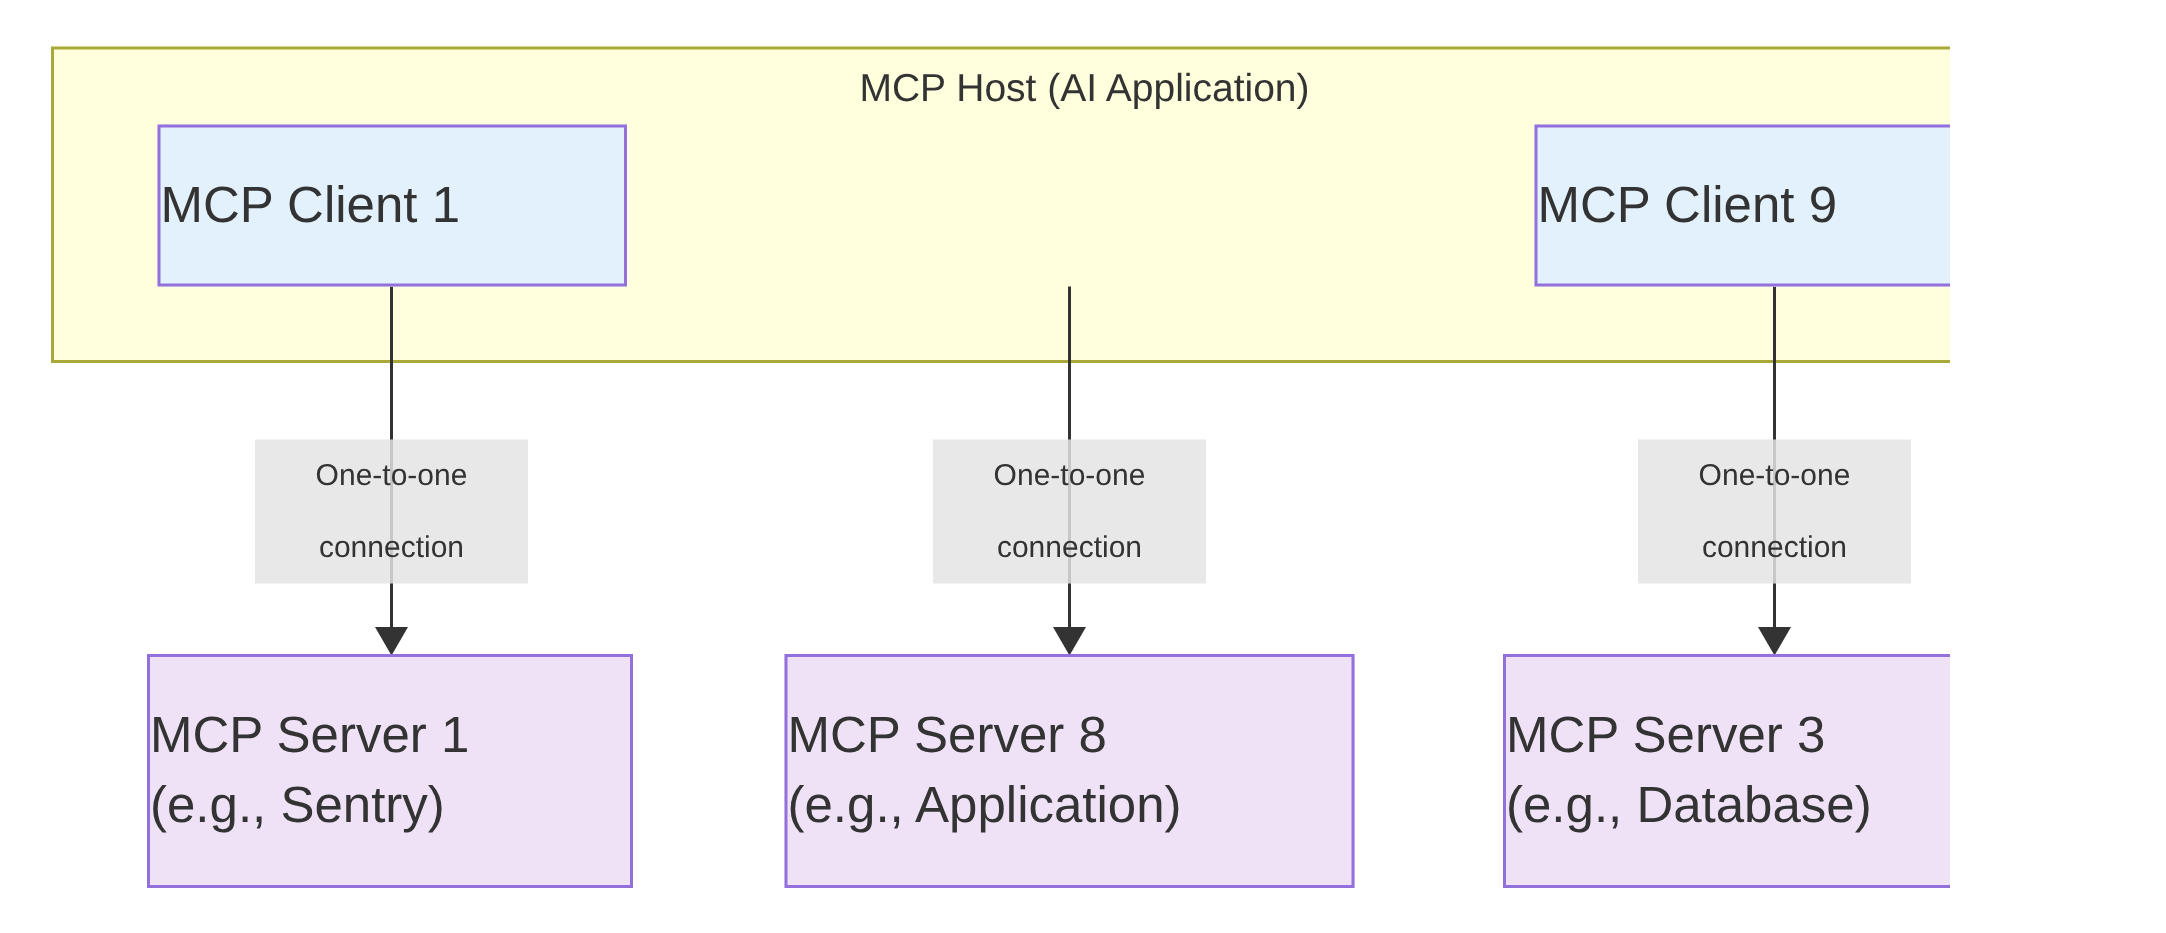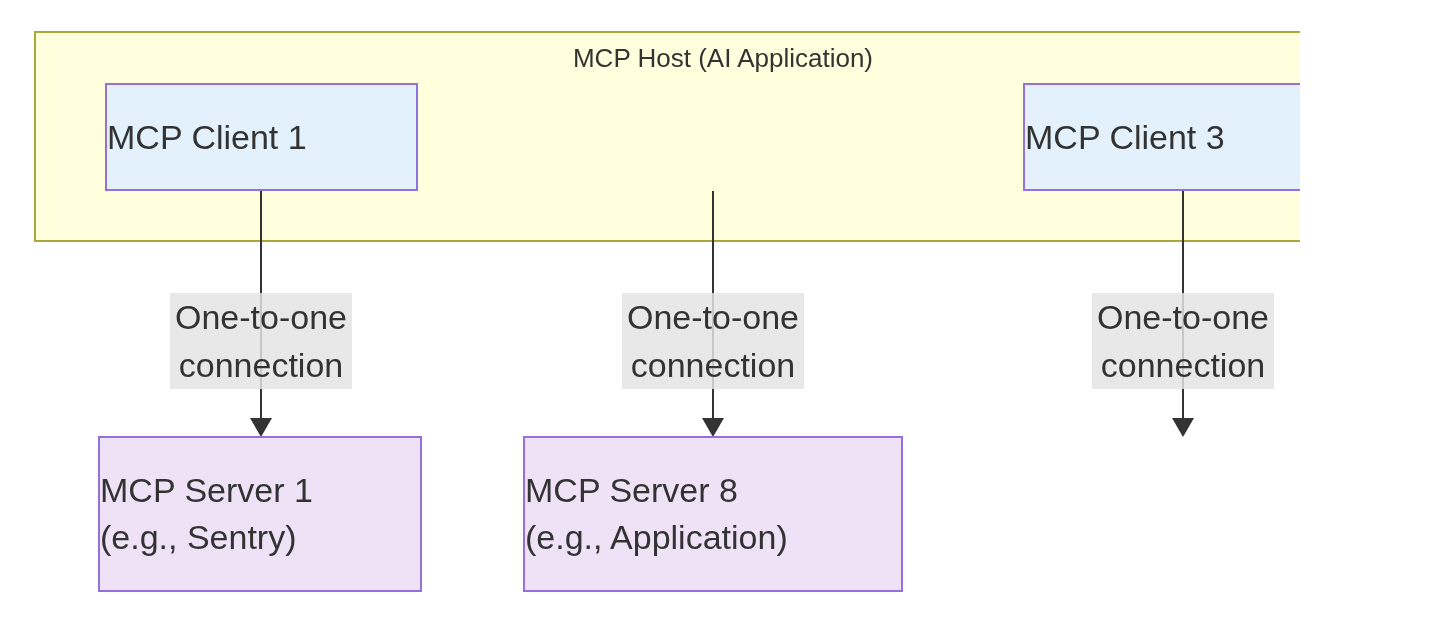--- a/index.html
+++ b/index.html
@@ -104,21 +104,21 @@
   .edge-label {
     position: absolute;
     top: 293px;
     width: 182px; height: 96px;
     background: var(--edge-label-bg);
     display: flex;
     flex-direction: column;
     align-items: center;
     justify-content: center;
     text-align: center;
-    font-size: 34px;
+    font-size: 20px;
     line-height: 48px;
     color: var(--text-color);
     z-index: 2;
   }
   
   .edge-label::before {
     content: "";
     position: absolute;
     left: 50%; top: 0;
     width: 2px; height: 100%;
@@ -135,21 +135,21 @@
 
 <div class="canvas">
 
   <div class="host"></div>
   <div class="host-title">MCP Host (AI Application)</div>
 
   <div class="node client client-1">
     <span>MCP Client 1</span>
   </div>
   <div class="node client client-3">
-    <span>MCP Client 3</span>
+    <span>MCP Client 9</span>
   </div>
 
   <div class="edge-line edge-line-1"></div>
   <div class="edge-line edge-line-2"></div>
   <div class="edge-line edge-line-3"></div>
 
   <div class="arrowhead arrowhead-1"></div>
   <div class="arrowhead arrowhead-2"></div>
   <div class="arrowhead arrowhead-3"></div>
 
@@ -167,14 +167,18 @@
   </div>
 
   <div class="node server server-1">
     <span>MCP Server 1</span>
     <span>(e.g., Sentry)</span>
   </div>
   <div class="node server server-2">
     <span>MCP Server 8</span>
     <span>(e.g., Application)</span>
   </div>
+  <div class="node server server-3">
+    <span>MCP Server 3</span>
+    <span>(e.g., Database)</span>
+  </div>
 
 </div>
 
 </body></html>

